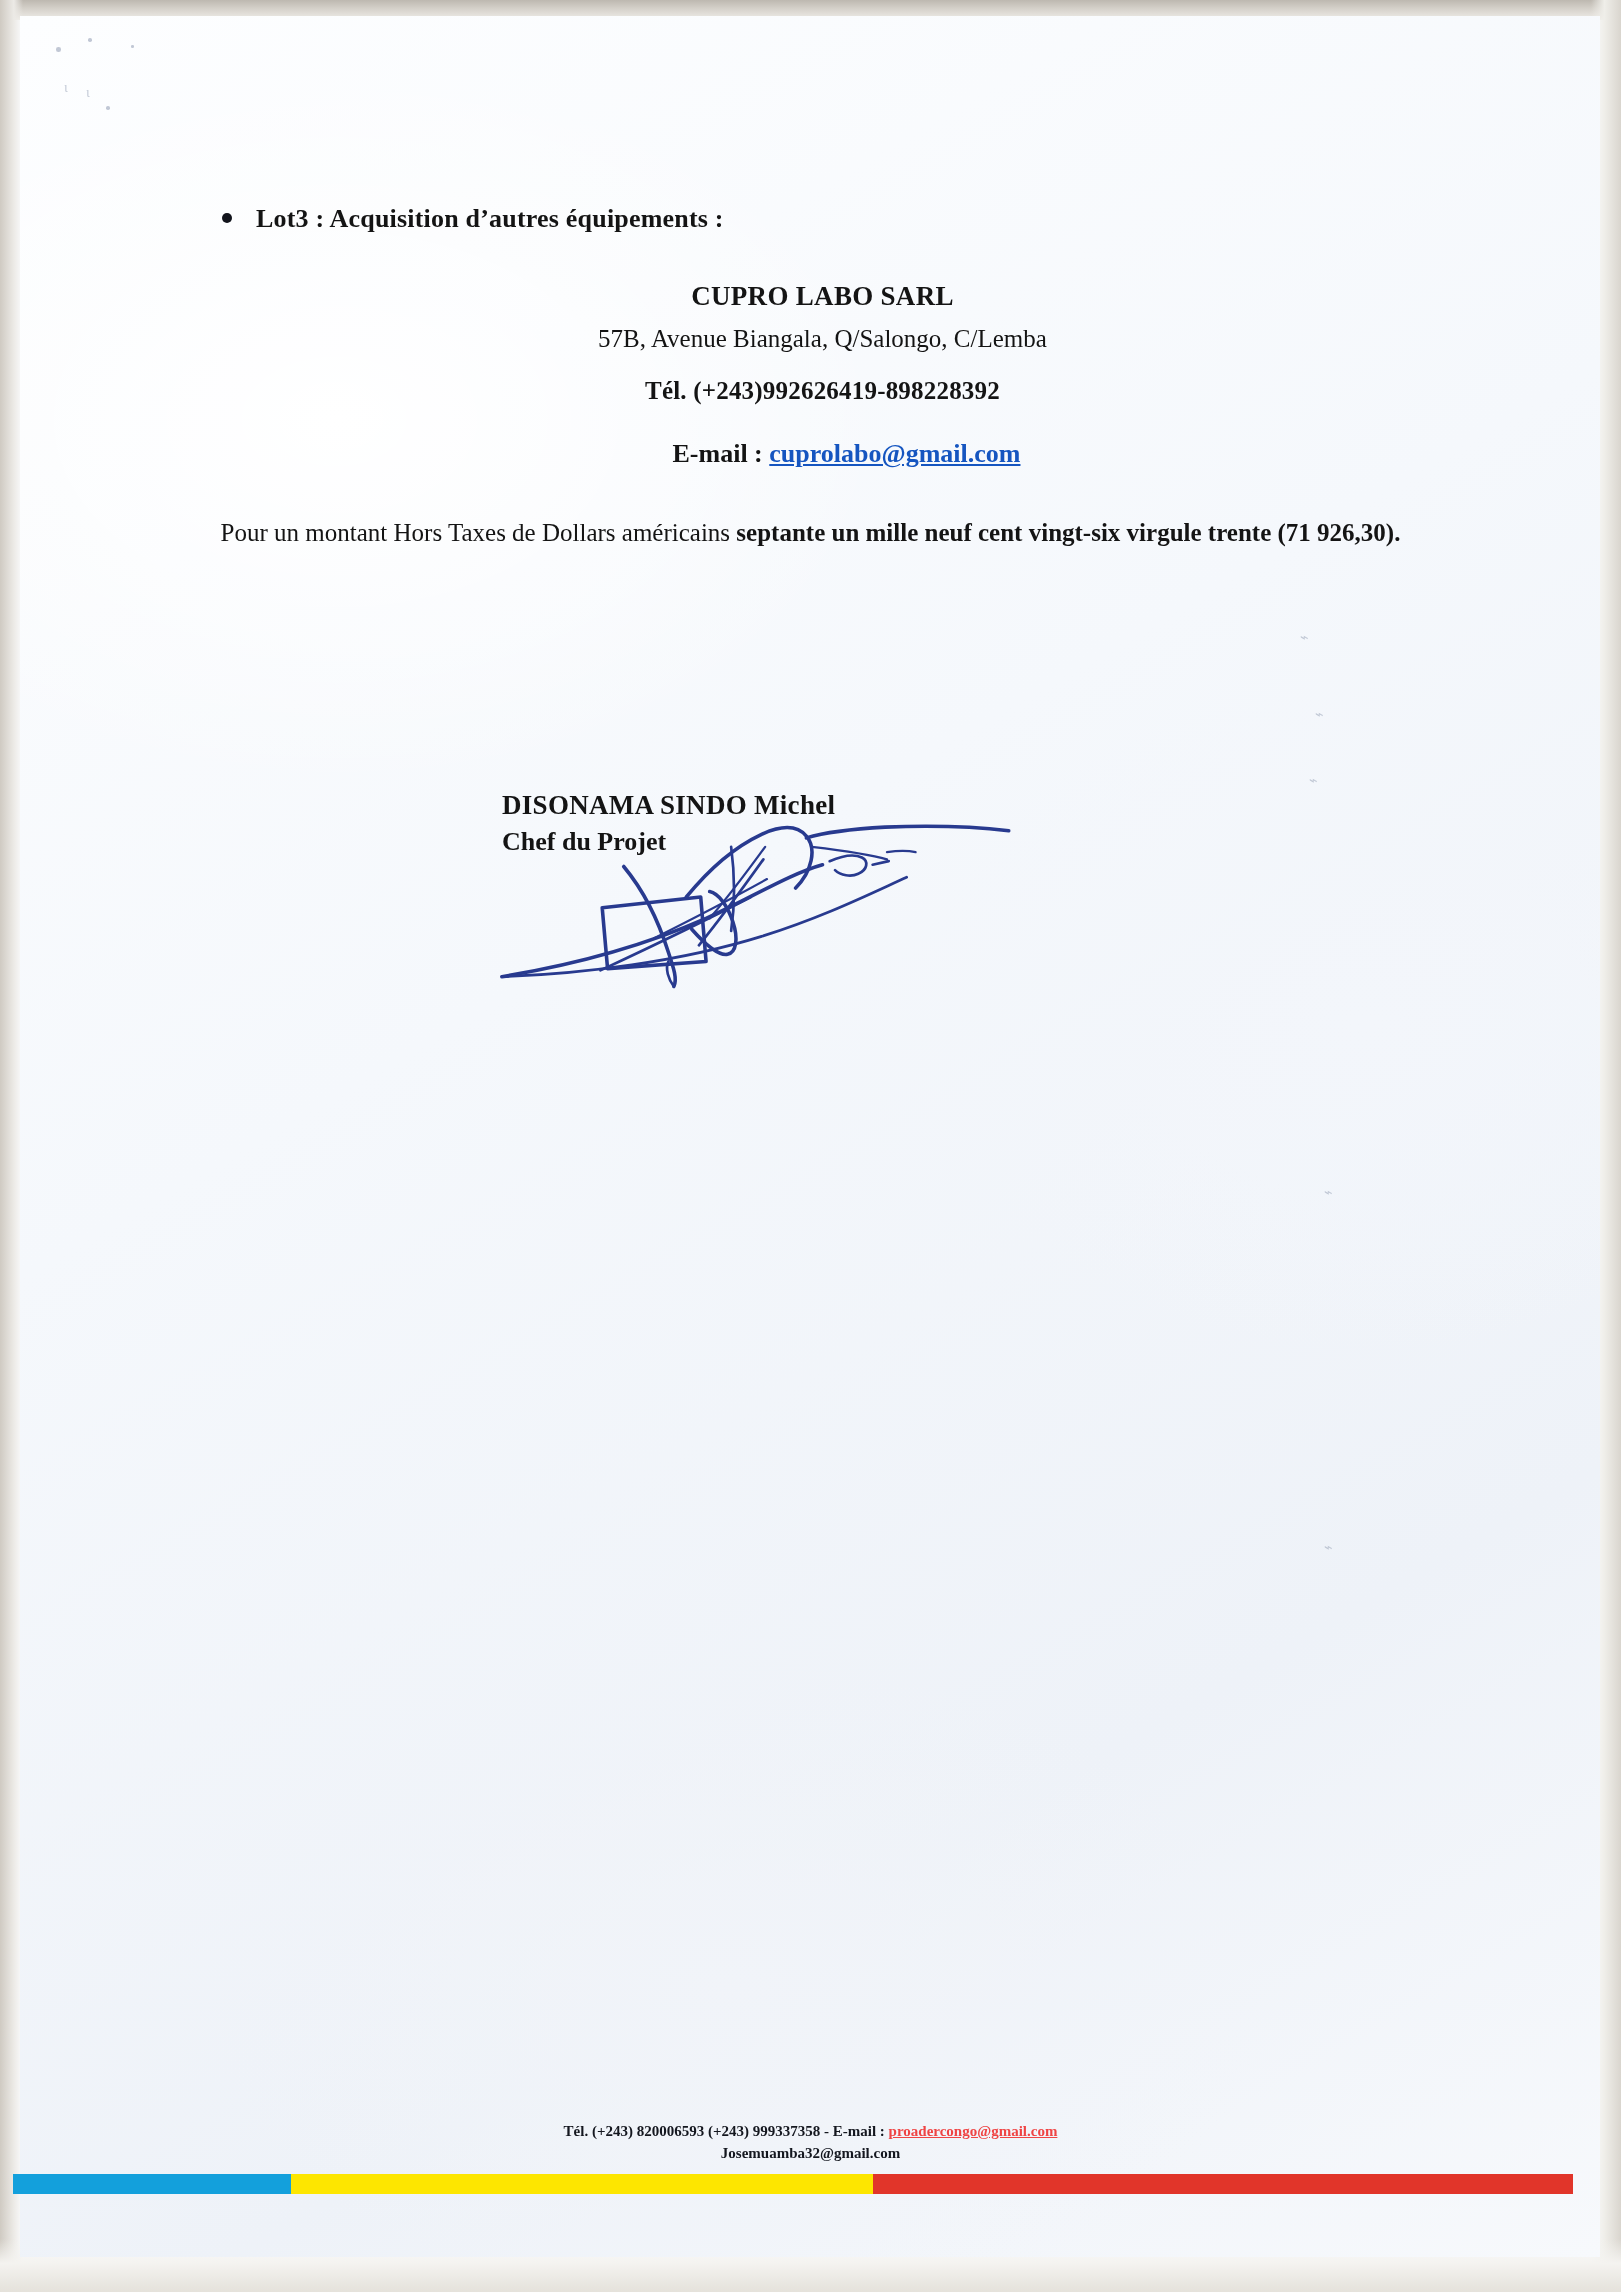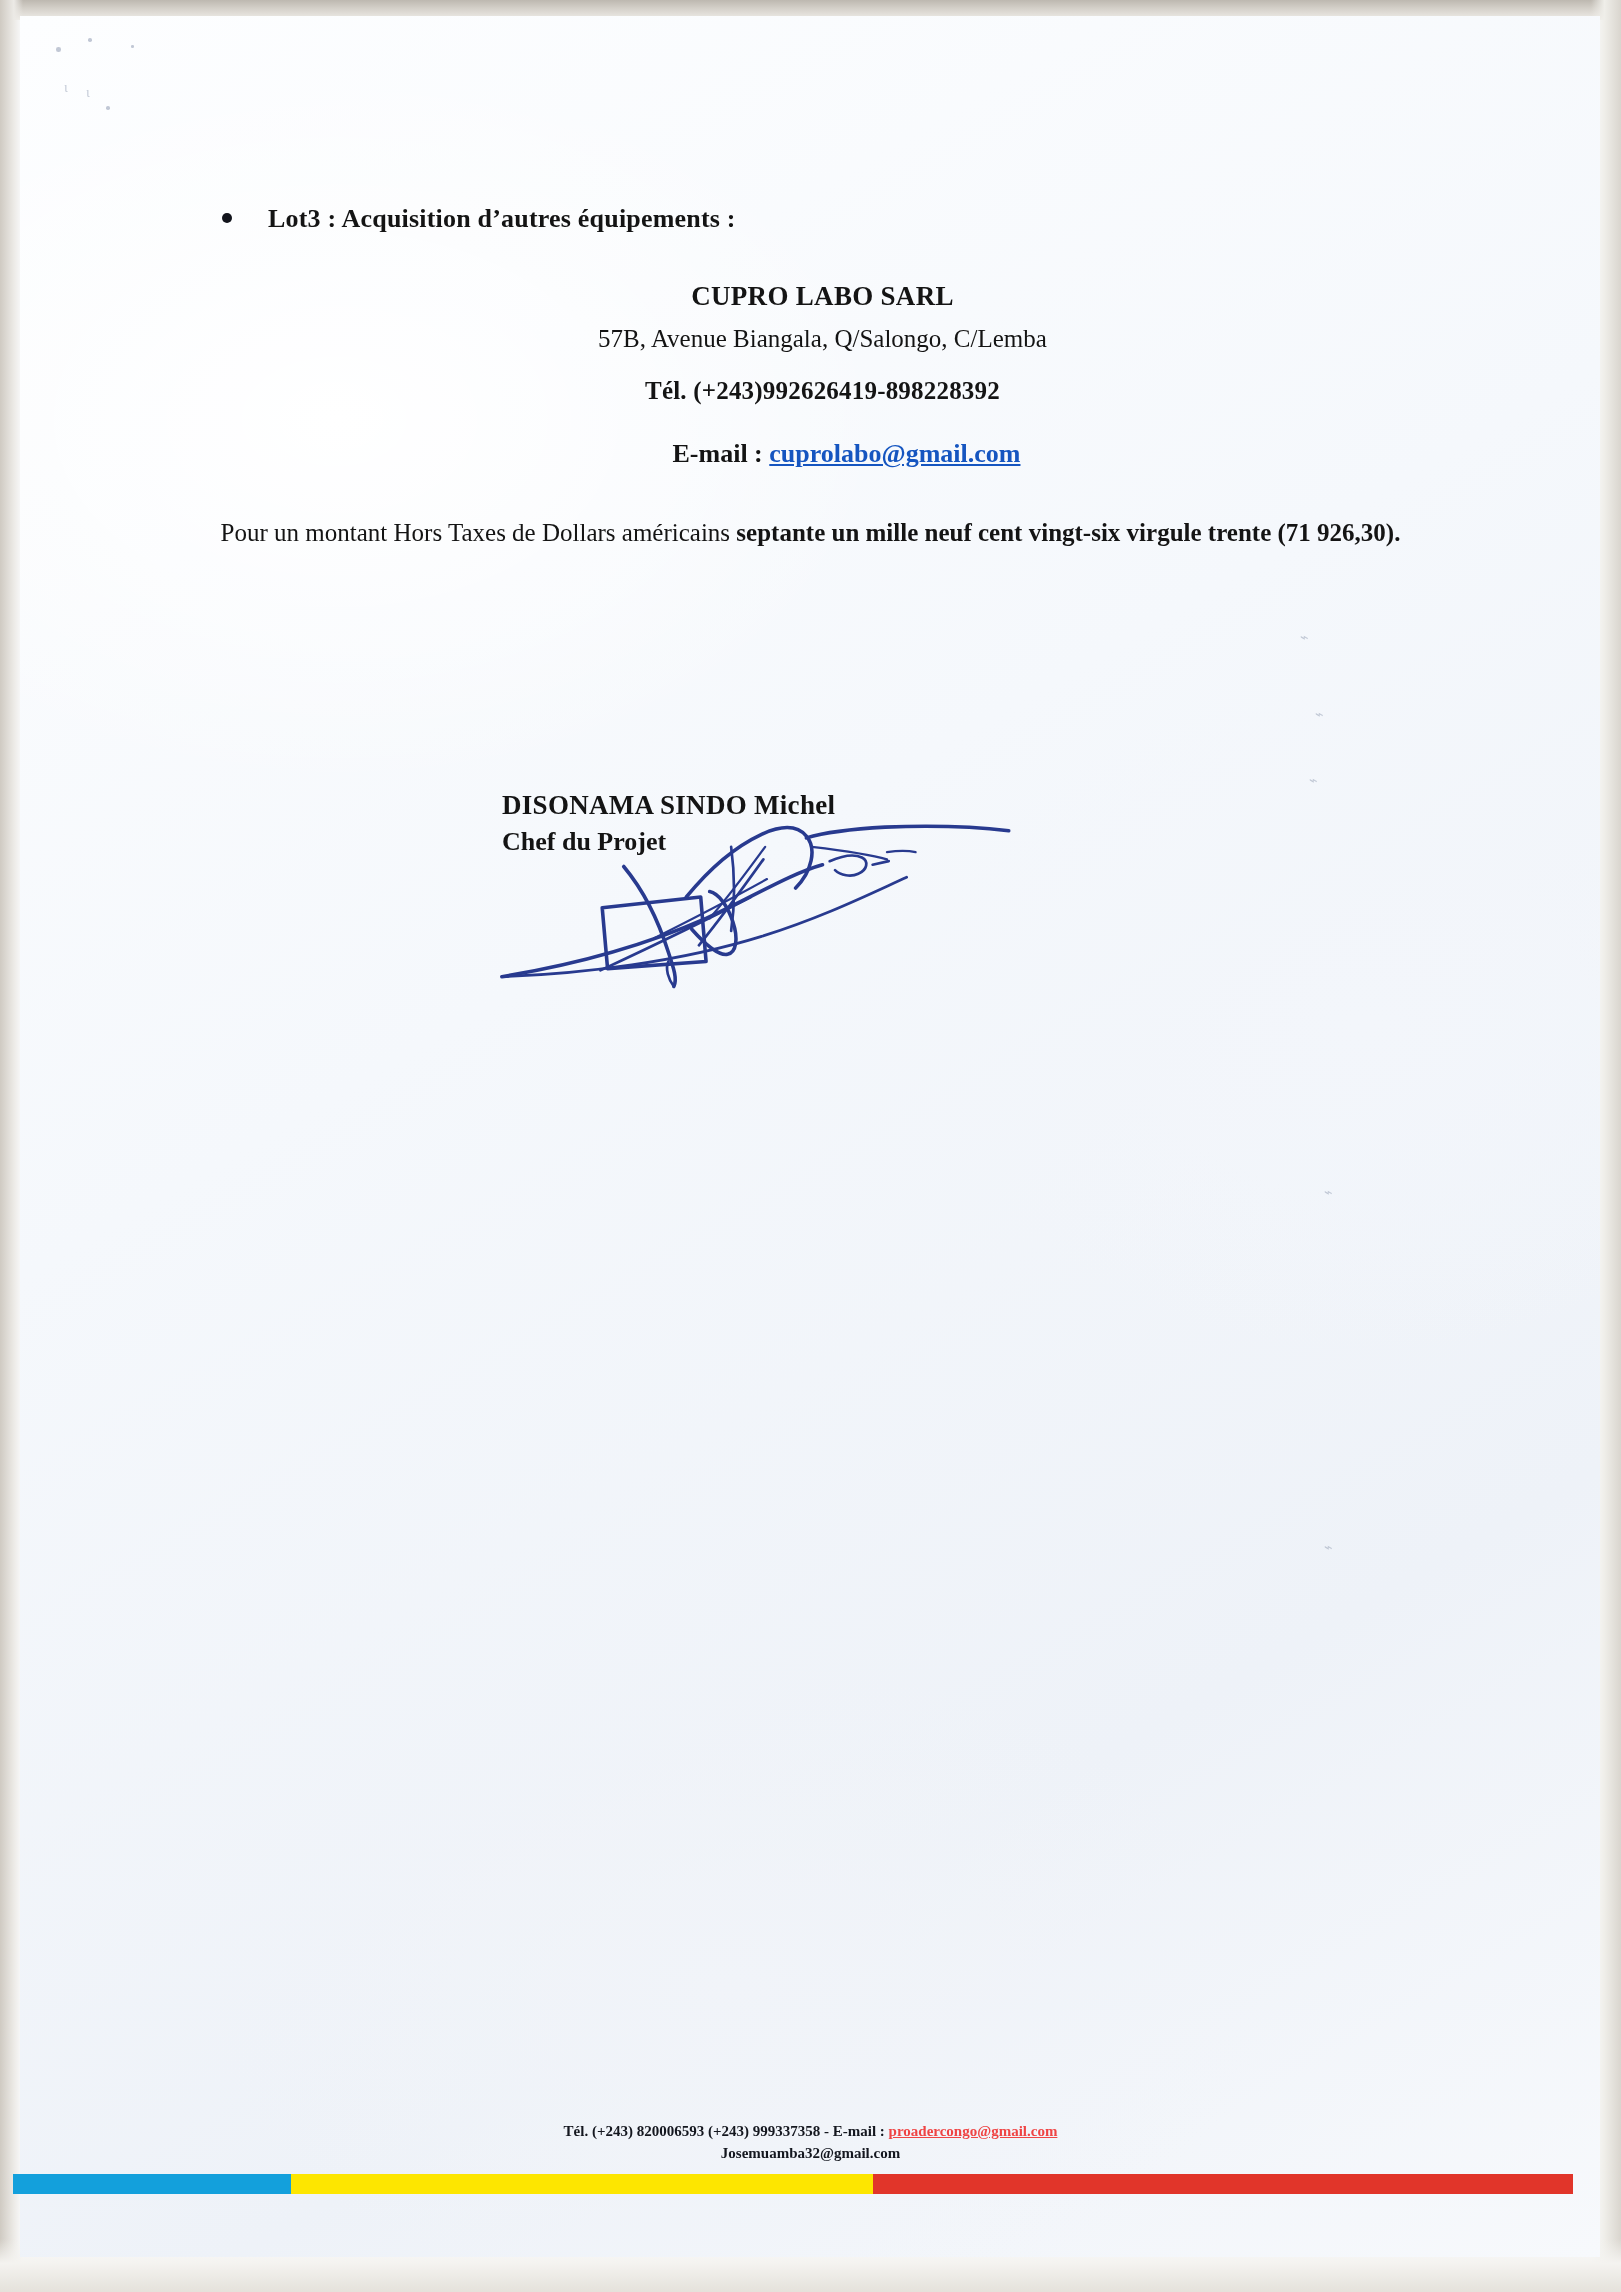--- a/index.html
+++ b/index.html
@@ -73,21 +73,21 @@
     inset: 0;
   }
 
   
   .bullet-line {
     position: absolute;
     top: 204px;
     left: 222px;
     display: flex;
     align-items: baseline;
-    gap: 36px;
+    gap: 24px;
   }
   .bullet-dot {
     width: 9.9px;
     height: 9.9px;
     background: #12141c;
     border-radius: 50%;
     display: inline-block;
     position: relative;
     top: -4.5px;
   }

